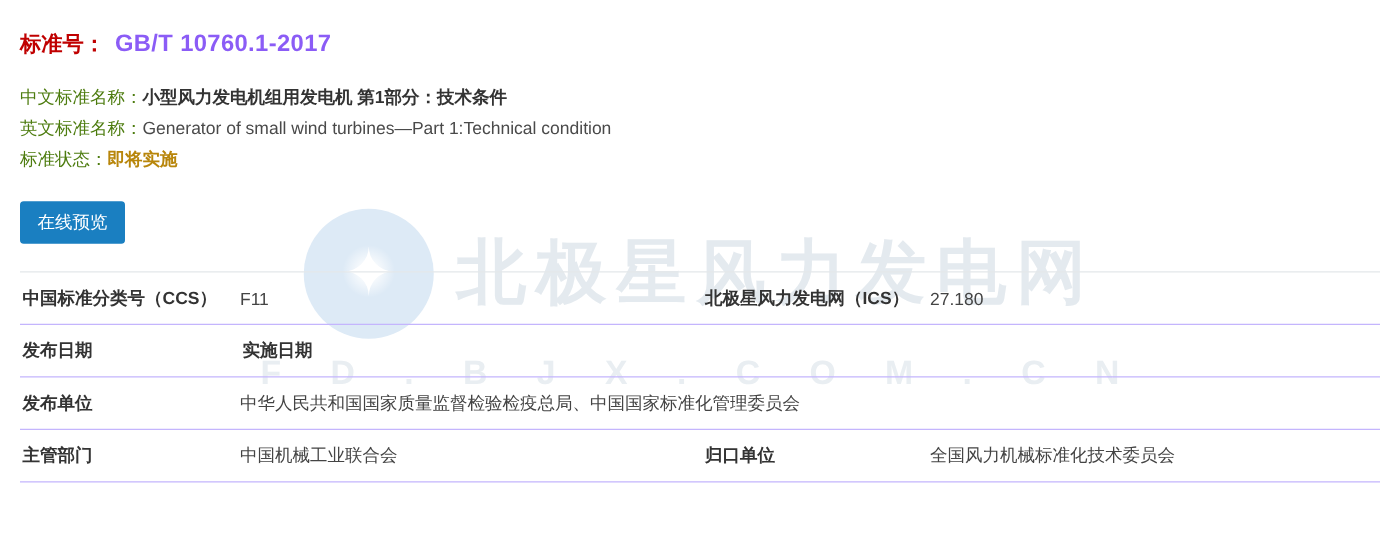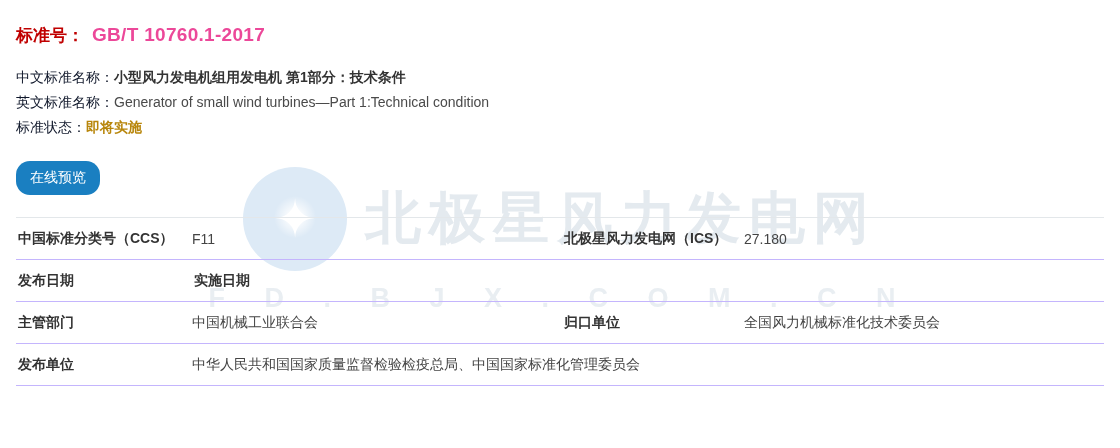--- a/index.html
+++ b/index.html
@@ -95,34 +95,34 @@
     align-items: baseline;
     margin-bottom: 22px;
   }
   .std-no-label {
     color: #c00000;
     font-size: 17px;
     font-weight: bold;
     margin-right: 8px;
   }
   .std-no-value {
-    color: #ec4899;
+    color: #8b5cf6;
     font-size: 19px;
     font-weight: bold;
     letter-spacing: .3px;
   }
 
   .meta-line {
     display: flex;
     align-items: baseline;
     margin-bottom: 7px;
     font-size: 14px;
   }
   .meta-label {
-    color: #0f172a;
+    color: #4d7c0f;
     flex: none;
   }
   .meta-value {
     color: #333333;
     font-weight: bold;
   }
   .meta-value.en {
     font-weight: normal;
     color: #4a4a4a;
   }
@@ -135,21 +135,21 @@
     margin-top: 24px;
     margin-bottom: 22px;
   }
   .preview-btn {
     display: inline-block;
     background: #1a7fc1;
     color: #ffffff;
     font-size: 14px;
     padding: 8px 14px;
     border: none;
-    border-radius: 14px;
+    border-radius: 3px;
     cursor: pointer;
     font-family: inherit;
   }
 
   .table {
     border-top: 1px solid #e3e7ea;
     width: 1088px;
   }
   .trow {
     display: flex;
@@ -226,26 +226,26 @@
       <div class="cell-label second">北极星风力发电网（ICS）</div>
       <div class="cell-value wide">27.180</div>
     </div>
 
     <div class="trow">
       <div class="cell-label">发布日期</div>
       <div class="cell-label second">实施日期</div>
     </div>
 
     <div class="trow">
+      <div class="cell-label">发布单位</div>
+      <div class="cell-value wide">中华人民共和国国家质量监督检验检疫总局、中国国家标准化管理委员会</div>
+    </div>
+
+    <div class="trow">
       <div class="cell-label">主管部门</div>
       <div class="cell-value">中国机械工业联合会</div>
       <div class="cell-label second">归口单位</div>
       <div class="cell-value wide">全国风力机械标准化技术委员会</div>
     </div>
 
-    <div class="trow">
-      <div class="cell-label">发布单位</div>
-      <div class="cell-value wide">中华人民共和国国家质量监督检验检疫总局、中国国家标准化管理委员会</div>
-    </div>
-
 
   </div>
 </div>
 
 </body></html>

